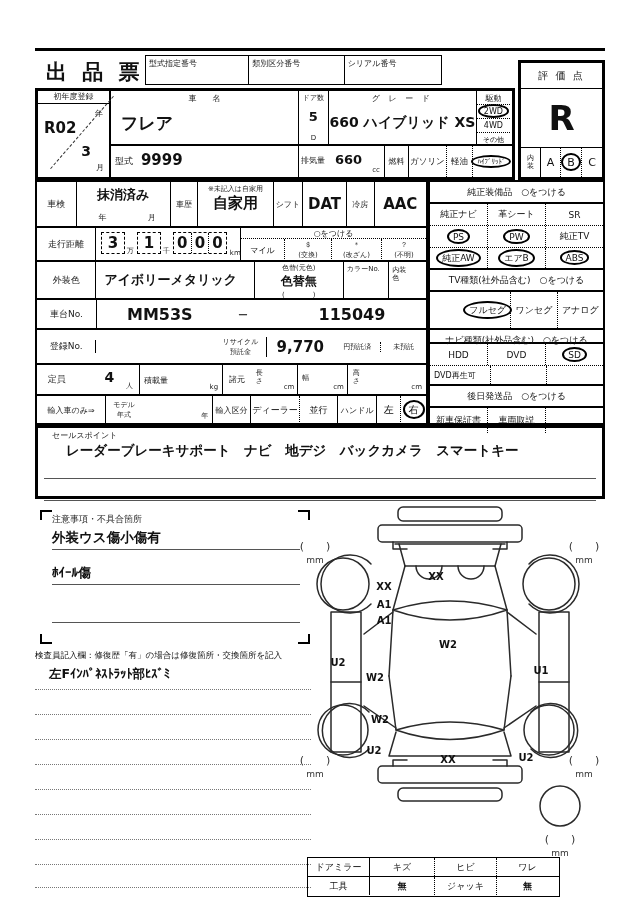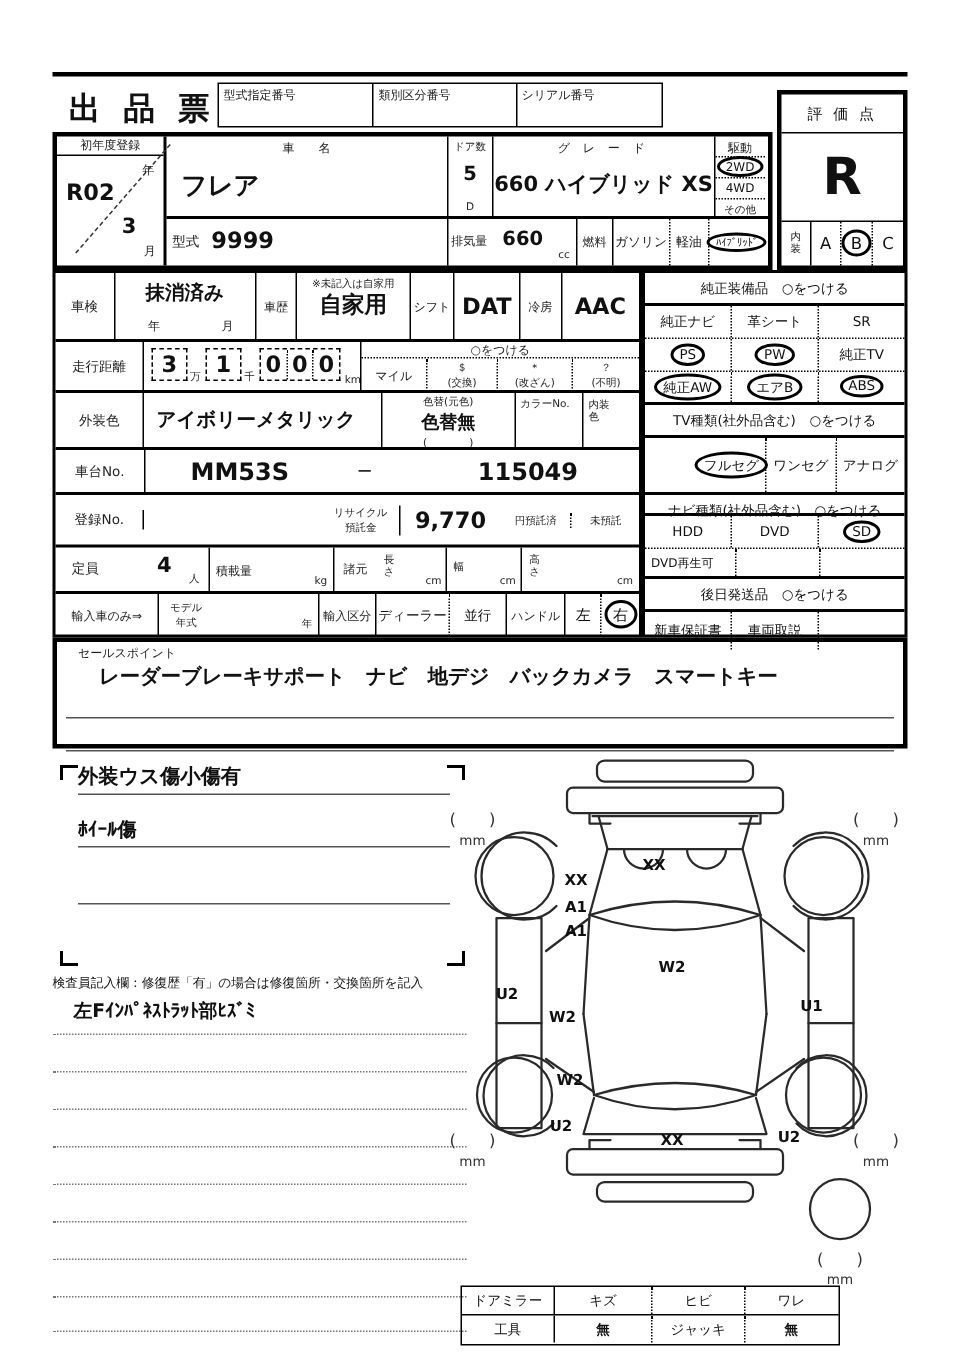--- a/index.html
+++ b/index.html
@@ -424,20 +424,21 @@
     <div class="lbl" style="padding:2px 0 0 14px;">セールスポイント</div>
     <div class="underline" style="margin:0 6px;font-weight:bold;font-size:13.5px;padding:1px 0 18px 22px;">レーダーブレーキサポート　ナビ　地デジ　バックカメラ　スマートキー</div>
     <div class="underline" style="margin:0 6px;height:22px;"></div>
   </div>
 
   <div class="abs" style="left:40px;top:506px;width:270px;height:138px;">
     <div class="corner tl" style="left:0;top:4px;"></div>
     <div class="corner bl" style="left:0;bottom:0;"></div>
     <div class="corner tr" style="right:0;top:4px;"></div>
     <div class="corner br" style="right:0;bottom:0;"></div>
+    <div class="lbl9" style="padding:7px 0 0 12px;">注意事項・不具合箇所</div>
     <div class="underline" style="margin:3px 10px 0 12px;font-weight:bold;font-size:13.5px;padding-bottom:2px;">外装ウス傷小傷有</div>
     <div class="underline" style="margin:14px 10px 0 12px;font-weight:bold;font-size:13px;padding-bottom:2px;">ﾎｲｰﾙ傷</div>
     <div class="underline" style="margin:26px 10px 0 12px;height:12px;"></div>
   </div>
 
   <div class="abs" style="left:35px;top:650px;width:280px;height:245px;">
     <div style="font-size:8.5px;">検査員記入欄：修復歴「有」の場合は修復箇所・交換箇所を記入</div>
     <div style="font-weight:bold;font-size:12.5px;padding:4px 0 0 14px;">左Fｲﾝﾊﾟﾈｽﾄﾗｯﾄ部ﾋｽﾞﾐ</div>
   </div>
   <div class="dotline" style="top:689px;"></div>

